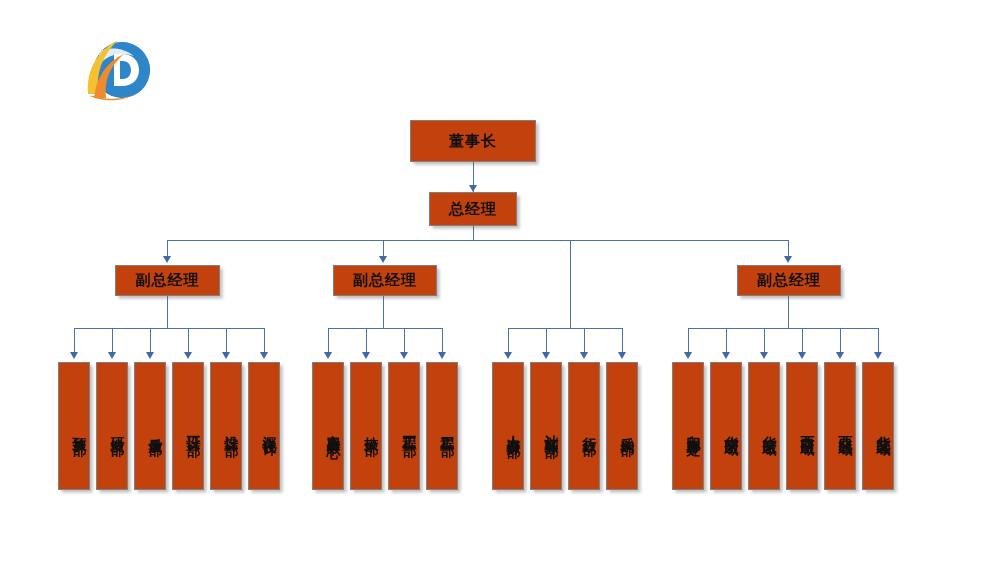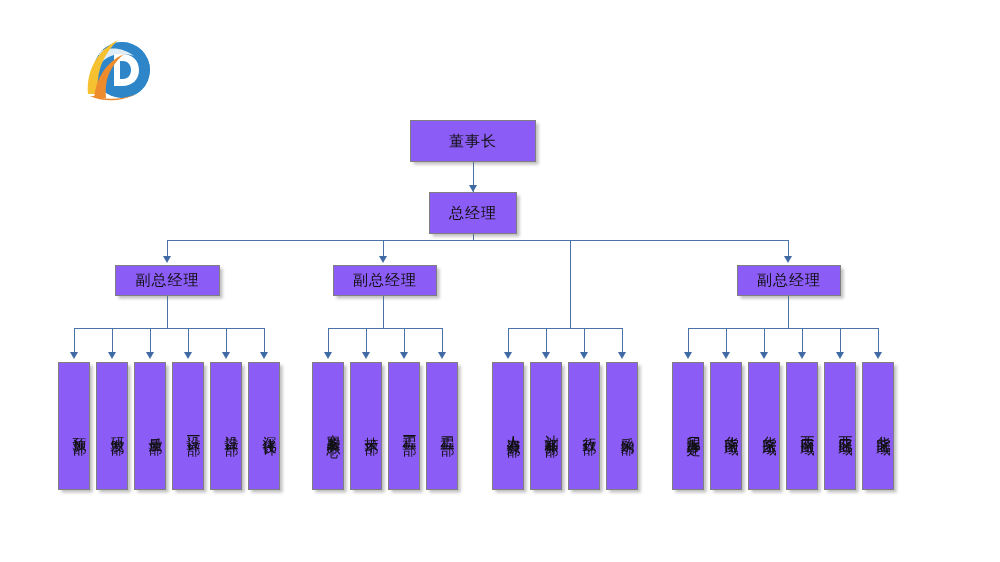--- a/index.html
+++ b/index.html
@@ -62,29 +62,29 @@
     width: 0;
     height: 0;
     border-left: 4.5px solid transparent;
     border-right: 4.5px solid transparent;
     border-top: 7px solid #3f6aa3;
   }
 
   
   .node {
     position: absolute;
-    background: #8b5cf6;
+    background: #c2410c;
     border: 1.3px solid #7f7f7f;
     box-shadow: 2.5px 2.5px 3px rgba(110,110,110,0.45);
     box-sizing: border-box;
     display: flex;
     align-items: center;
     justify-content: center;
     color: #101010;
-    font-weight: normal;
+    font-weight: bold;
   }
   .node.horiz {
     font-size: 15px;
     letter-spacing: 1px;
     white-space: nowrap;
   }
   .node.vert {
     writing-mode: vertical-rl;
     text-orientation: upright;
     font-size: 14px;
@@ -195,21 +195,21 @@
   <div class="vline" style="left:878px; top:328px; height:26px;"></div>
   <div class="arrowhead" style="left:683.5px; top:352px;"></div>
   <div class="arrowhead" style="left:721.5px; top:352px;"></div>
   <div class="arrowhead" style="left:759.5px; top:352px;"></div>
   <div class="arrowhead" style="left:797.5px; top:352px;"></div>
   <div class="arrowhead" style="left:835.5px; top:352px;"></div>
   <div class="arrowhead" style="left:873.5px; top:352px;"></div>
 
   <div class="node horiz" style="left:410px; top:120px; width:126px; height:42px;">董事长</div>
 
-  <div class="node horiz" style="left:429px; top:192px; width:88px; height:42px;">总经理</div>
+  <div class="node horiz" style="left:429px; top:192px; width:88px; height:34px;">总经理</div>
 
   <div class="node horiz" style="left:115px; top:265px; width:105px; height:31px;">副总经理</div>
 
   <div class="node horiz" style="left:333px; top:265px; width:104px; height:31px;">副总经理</div>
 
   <div class="node horiz" style="left:737px; top:265px; width:104px; height:31px;">副总经理</div>
 
   <div class="node vert" style="left:58px;  top:362px; width:32px; height:128px;">预算部</div>
   <div class="node vert" style="left:96px;  top:362px; width:32px; height:128px;">研发部</div>
   <div class="node vert" style="left:134px; top:362px; width:32px; height:128px;">质量部</div>

